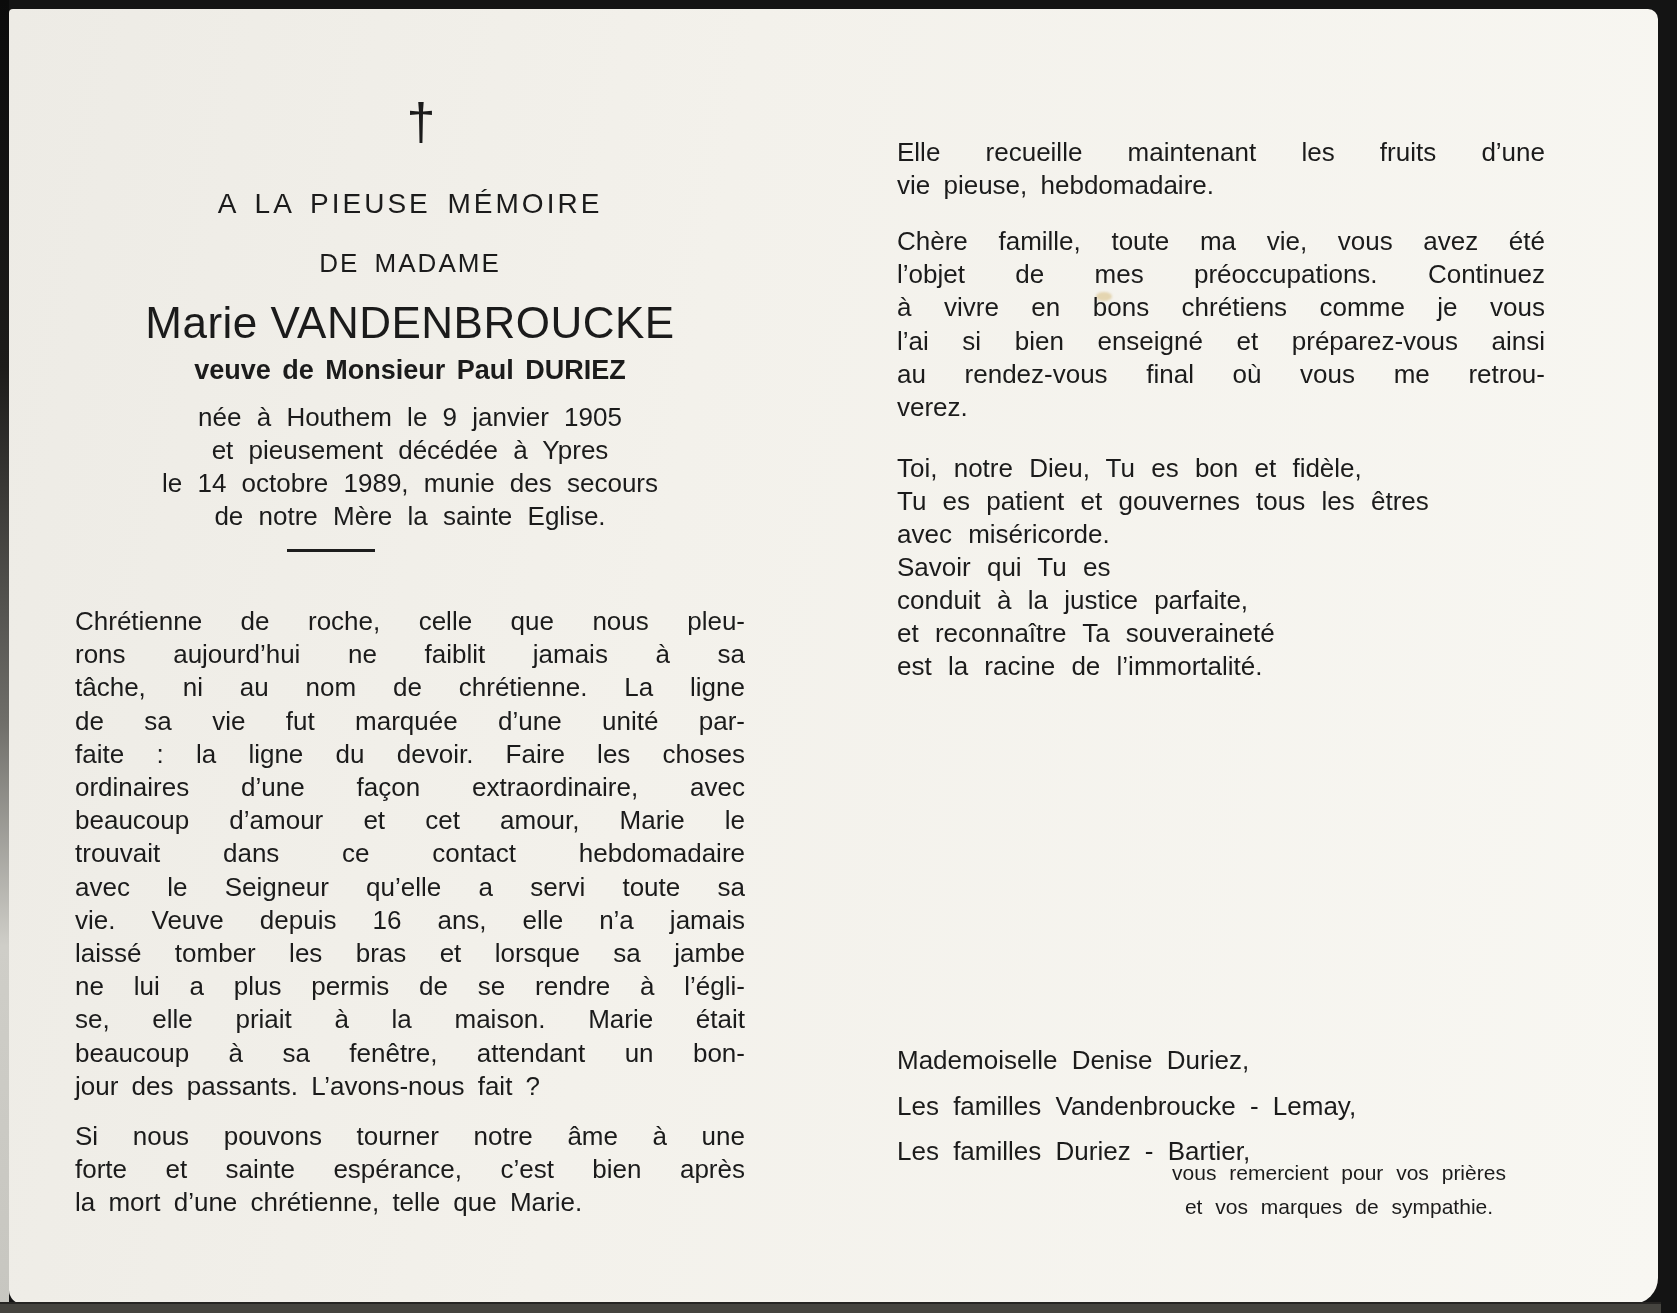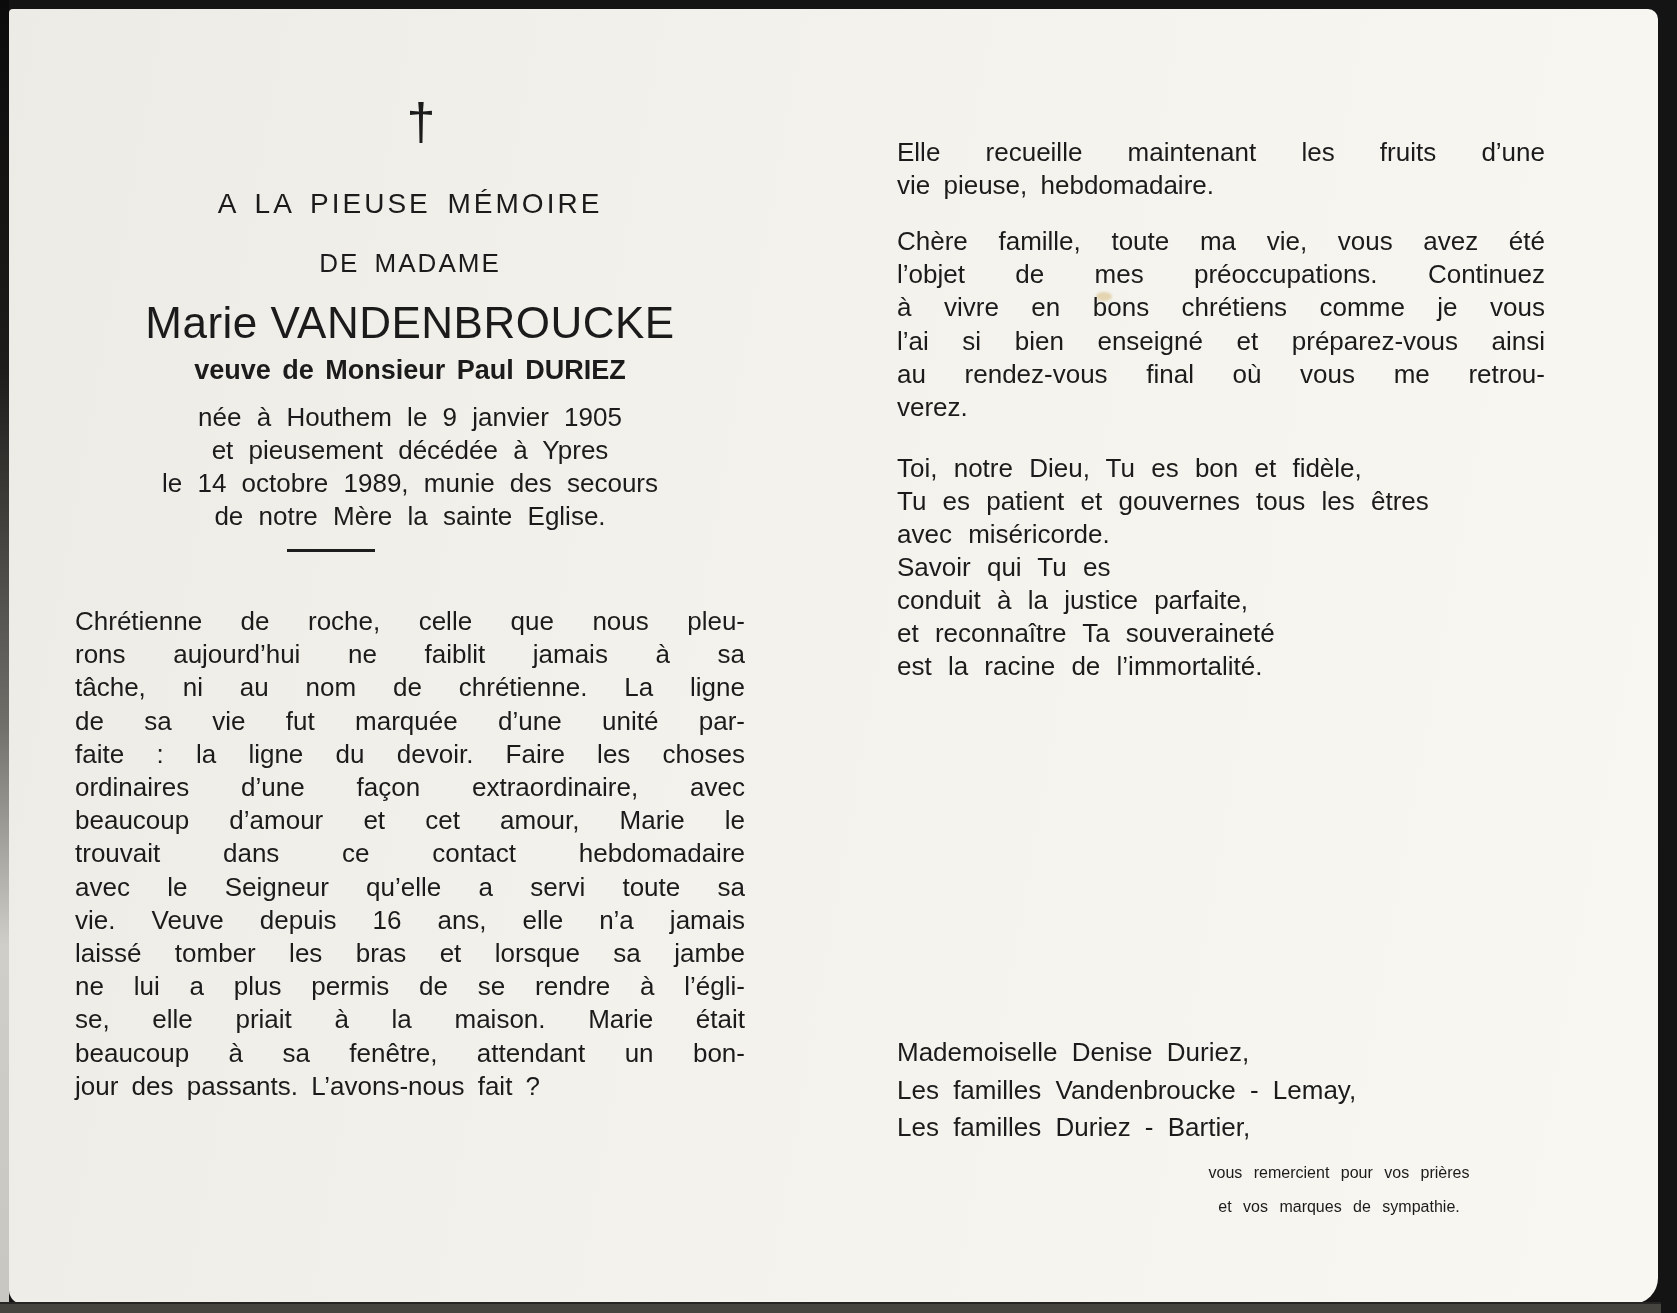--- a/index.html
+++ b/index.html
@@ -45,23 +45,23 @@
   .rule { position:absolute; left:287px; top:549px; width:88px; height:3px; background:#1d1d1d; }
 
   .jpara { font-size:26px; line-height:33.2px; }
   .jpara .line { text-align:justify; text-align-last:justify; word-spacing:2px; }
   .jpara .line:last-child { text-align-last:left; word-spacing:6px; }
 
   .plain { font-size:26px; line-height:33px; }
   .plain .line { text-align:left; word-spacing:9px; }
 
   .family { font-size:26px; line-height:37.5px; }
-  .family .line { text-align:left; word-spacing:7px; }
+  .family .line { text-align:left; word-spacing:7px;margin-top:8px; }
 
-  .thanks { font-size:16px; line-height:34px; padding-left:118px; text-align:center; }
+  .thanks { font-size:21px; line-height:34px; padding-left:118px; text-align:center; }
   .thanks .line { word-spacing:7px; }
 
   .footer-row { display:flex; justify-content:space-between; font-size:25px; }
 </style>
 </head>
 <body>
 
 <div class="page">
   <div class="paper"></div>
   <div class="edge-left"></div>
@@ -98,20 +98,26 @@
       <div class="line">trouvait dans ce contact hebdomadaire</div>
       <div class="line">avec le Seigneur qu’elle a servi toute sa</div>
       <div class="line">vie. Veuve depuis 16 ans, elle n’a jamais</div>
       <div class="line">laissé tomber les bras et lorsque sa jambe</div>
       <div class="line">ne lui a plus permis de se rendre à l’égli-</div>
       <div class="line">se, elle priait à la maison. Marie était</div>
       <div class="line">beaucoup à sa fenêtre, attendant un bon-</div>
       <div class="line">jour des passants. L’avons-nous fait ?</div>
     </div>
 
+  <div class="abs col-left jpara" style="top:1120px;">
+
+  <div class="line">Si nous pouvons tourner notre âme à une</div>
+      <div class="line">forte et sainte espérance, c’est bien après</div>
+      <div class="line">la mort d’une chrétienne, telle que Marie.</div>
+    </div>
 
   <div class="abs col-right jpara" style="top:136px;">
 
   <div class="line">Elle recueille maintenant les fruits d’une</div>
       <div class="line">vie pieuse, hebdomadaire.</div>
     </div>
 
   <div class="abs col-right jpara" style="top:225px;">
 
   <div class="line">Chère famille, toute ma vie, vous avez été</div>

